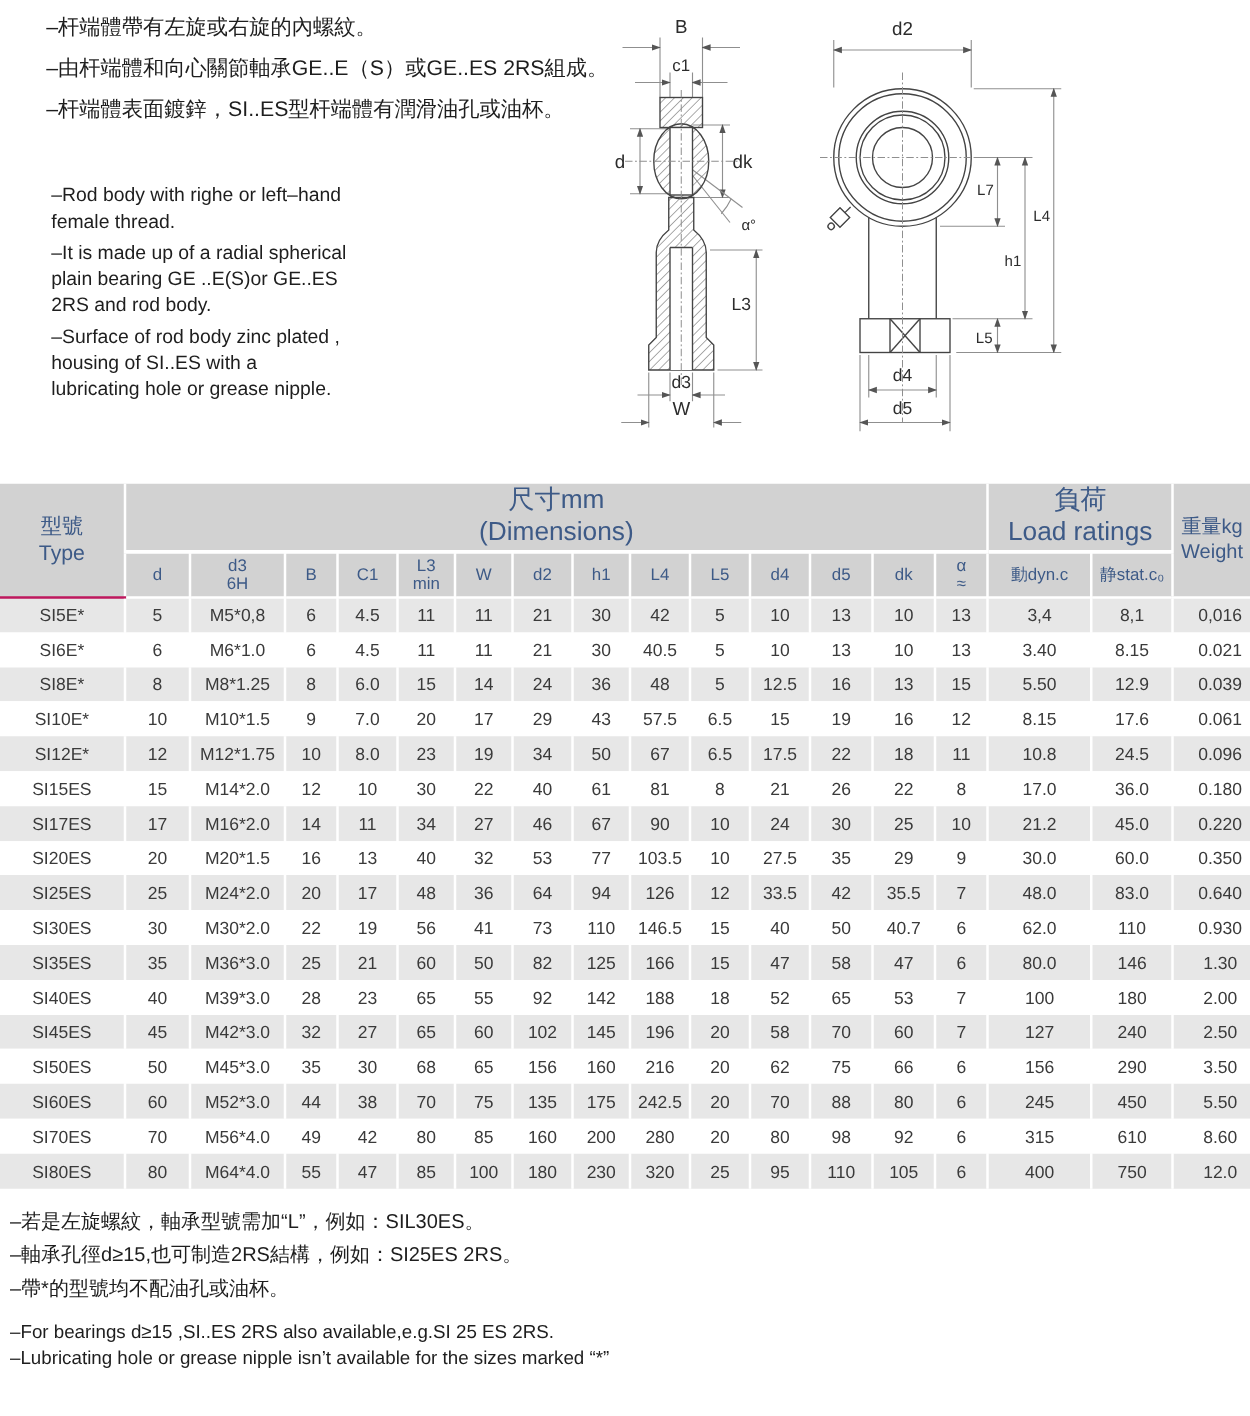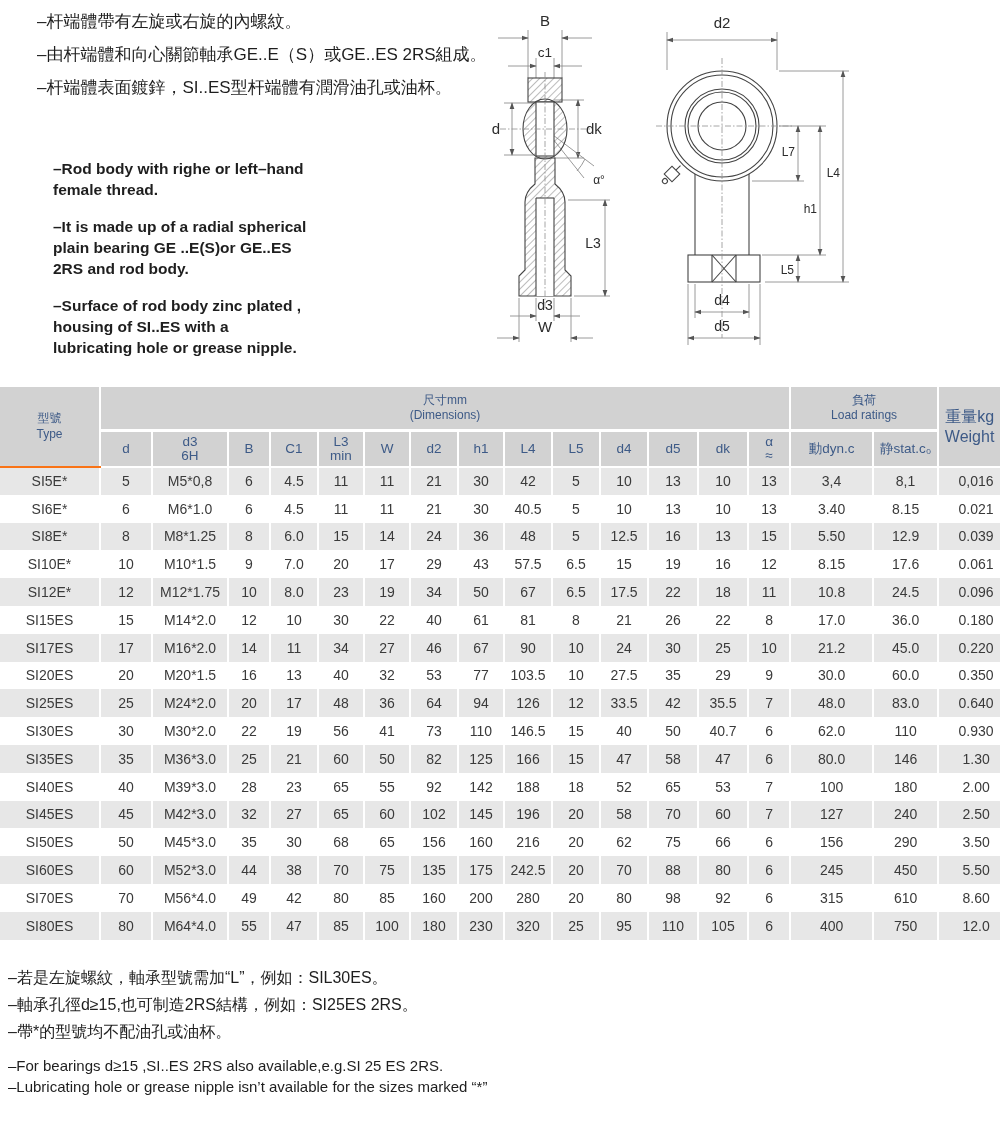--- a/index.html
+++ b/index.html
@@ -3,31 +3,31 @@
 <meta charset="utf-8">
 <style>
   * { box-sizing: border-box; }
   html,body { margin:0; padding:0; background:#fff; }
   body { font-family: "Liberation Sans", "DejaVu Sans", sans-serif; }
   #page { position:relative; width:1000px; height:1131px; background:#fff; overflow:hidden; }
 
   .intro-zh { position:absolute; left:37px; top:12px; font-size:17px; color:#1e1e1e; }
   .intro-zh p { margin:0 0 13px 0; line-height:20px; }
   .intro-en { position:absolute; left:37px; top:142px; font-size:15.5px; color:#1e1e1e; }
-  .intro-en p { margin:16px; line-height:21px; white-space:pre-line;font-weight:bold; }
+  .intro-en p { margin:4px; line-height:21px; white-space:pre-line; }
 
   .diag-left  { position:absolute; left:482px; top:8px; }
   .diag-right { position:absolute; left:648px; top:8px; }
   svg text { font-family:"Liberation Sans","DejaVu Sans",sans-serif; fill:#2c2c2c; }
 
   table.spec { position:absolute; left:0; top:387px; width:1000px; border-collapse:collapse; table-layout:fixed; }
   table.spec th, table.spec td { padding:0; text-align:center; vertical-align:middle; }
   thead th { background:#d2d2d2; color:#3d5a87; font-weight:normal; border-right:2px solid #fff; white-space:pre-line; }
-  th.group-title { height:43px; font-size:12px; line-height:1.25; border-bottom:3px solid #fff; }
-  th.corner { font-size:12px; line-height:1.3; border-bottom:2px solid #f97316; }
+  th.group-title { height:43px; font-size:21px; line-height:1.25; border-bottom:3px solid #fff; }
+  th.corner { font-size:17px; line-height:1.3; border-bottom:2px solid #be185d; }
   th.weight-col { font-size:16px; line-height:1.25; border-bottom:2px solid #fff; border-right:none;margin-left:24px; }
   th.sub { height:37px; font-size:13.5px; line-height:1.05; border-bottom:2px solid #fff; }
   tbody td { height:27.8px; font-size:14px; color:#3a3a3a; border-right:2px solid #fff; background:#fff; }
   tbody td:last-child { border-right:none;padding-left:13px; }
   tbody tr:nth-child(odd) td { background:#e7e7e7; }
 
   .notes-zh { position:absolute; left:8px; top:968px; font-size:16px; color:#1e1e1e; }
   .notes-zh p { margin:0 0 8px 0; line-height:19px; }
   .notes-en { position:absolute; left:8px; top:1055px; font-size:15px; color:#1e1e1e; }
   .notes-en p { margin:0; line-height:21px; }

